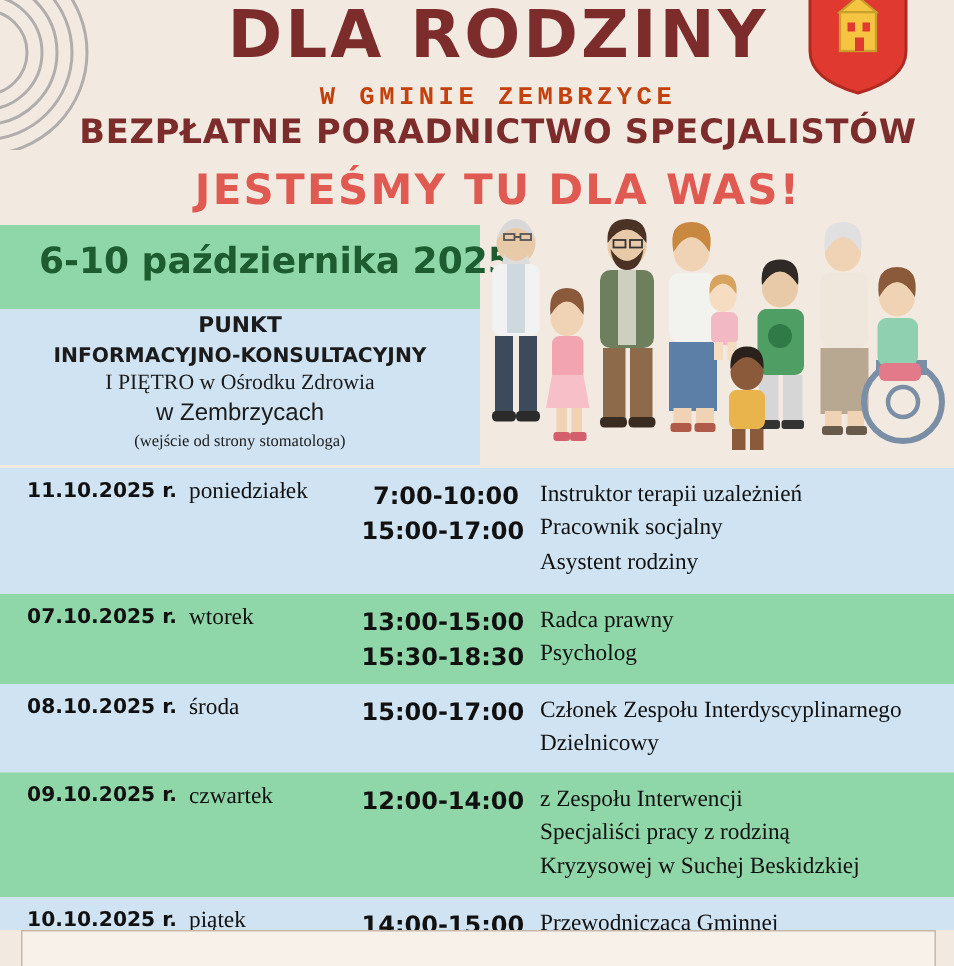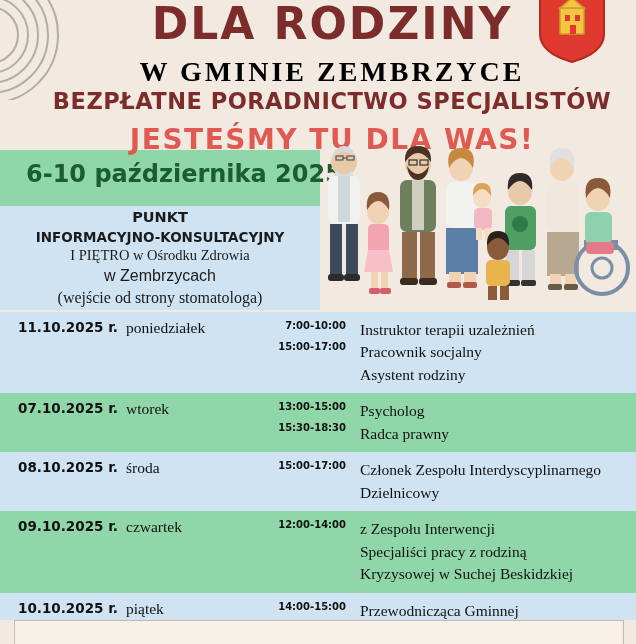--- a/index.html
+++ b/index.html
@@ -21,25 +21,25 @@
     font-family:"DejaVu Sans", sans-serif;
     font-weight:bold;
     font-size:44px;
     letter-spacing:2px;
     color:#7c2d2b;
     margin:0;
     line-height:1.0;
     padding-top:2px;
   }
   .title-sub{
-    font-family:Liberation Serif, serif;
+    font-family:Liberation Mono, monospace;
     font-weight:bold;
-    font-size:28px;
+    font-size:17px;
     letter-spacing:3px;
-    color:#000000;
+    color:#c2410c;
     margin:10px 0 0 0;
   }
   .title-third{
     font-family:"DejaVu Sans", sans-serif;
     font-weight:bold;
     font-size:22.5px;
     letter-spacing:0.5px;
     color:#7c2d2b;
     margin:0 0 0 0;
   }
@@ -73,42 +73,42 @@
     font-weight:bold;font-size:24px;color:#1c5c2e;
   }
   .punkt{
     position:absolute;left:0;top:58px;width:320px;text-align:center;
     font-family:"DejaVu Sans", sans-serif;
     font-size:14.5px;font-weight:bold;color:#1b1b1b;line-height:1.35;
   }
   .punkt .l2{font-size:13.5px;}
   .punkt .l3{font-family:"Liberation Serif",serif;font-weight:normal;font-size:14.5px;}
   .punkt .l4{font-family:Liberation Sans, sans-serif;font-weight:normal;font-size:16px;}
-  .punkt .l5{font-family:"Liberation Serif",serif;font-weight:normal;font-size:16px;}
+  .punkt .l5{font-family:"Liberation Serif",serif;font-weight:normal;font-size:11px;}
 
   
   .people{position:absolute;right:0;top:140px;width:330px;height:175px;z-index:2;}
 
   
   .schedule{position:absolute;left:0;top:312px;width:636px;z-index:2;}
   .row{display:flex;align-items:flex-start;padding:7px 0 7px 0;}
   .row.green{background:#8fd6a8;}
   .row.blue{background:#cfe3f2;}
   .col-date{
     width:118px;text-align:right;padding-right:8px;
     font-family:"DejaVu Sans", sans-serif;font-weight:bold;font-size:13.5px;color:#111;
     white-space:nowrap;
   }
   .col-day{
     width:115px;
     font-family:"Liberation Serif", serif;font-size:15.5px;color:#111;
   }
   .col-hours{
     width:105px;text-align:right;padding-right:6px;
-    font-family:"DejaVu Sans", sans-serif;font-weight:bold;font-size:10px;color:#111;
+    font-family:"DejaVu Sans", sans-serif;font-weight:bold;font-size:16px;color:#111;
     white-space:nowrap;line-height:1.45;
   }
   .col-desc{
     flex:1;padding-left:8px;
     font-family:"Liberation Serif", serif;font-size:15.5px;color:#111;line-height:1.45;
   }
   .col-hours div, .col-desc div{min-height:21px;}
 
   
   .bottom-strip{
@@ -286,22 +286,22 @@
     </div>
 
     <div class="row green">
       <div class="col-date">07.10.2025 r.</div>
       <div class="col-day">wtorek</div>
       <div class="col-hours">
         <div>13:00-15:00</div>
         <div>15:30-18:30</div>
       </div>
       <div class="col-desc">
+        <div>Radca prawny</div>
         <div>Psycholog</div>
-        <div>Radca prawny</div>
       </div>
     </div>
 
     <div class="row blue">
       <div class="col-date">08.10.2025 r.</div>
       <div class="col-day">środa</div>
       <div class="col-hours">
         <div>15:00-17:00</div>
       </div>
       <div class="col-desc">

